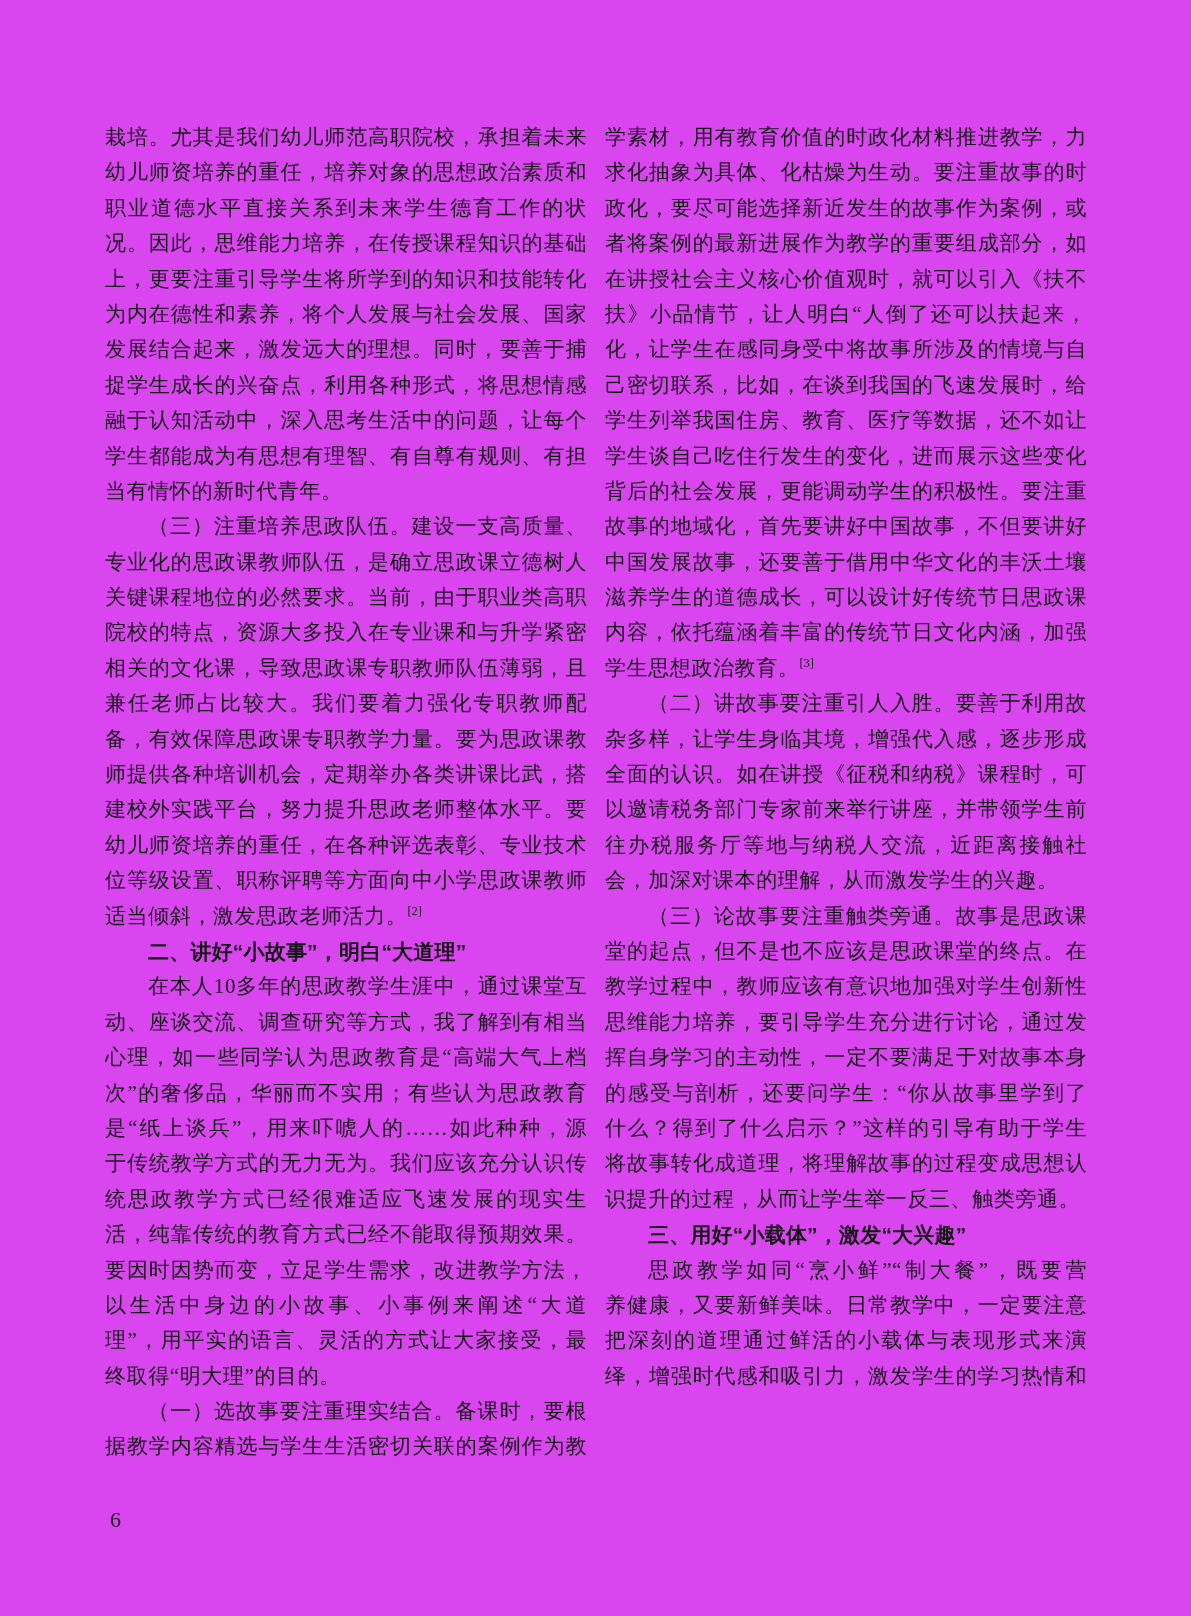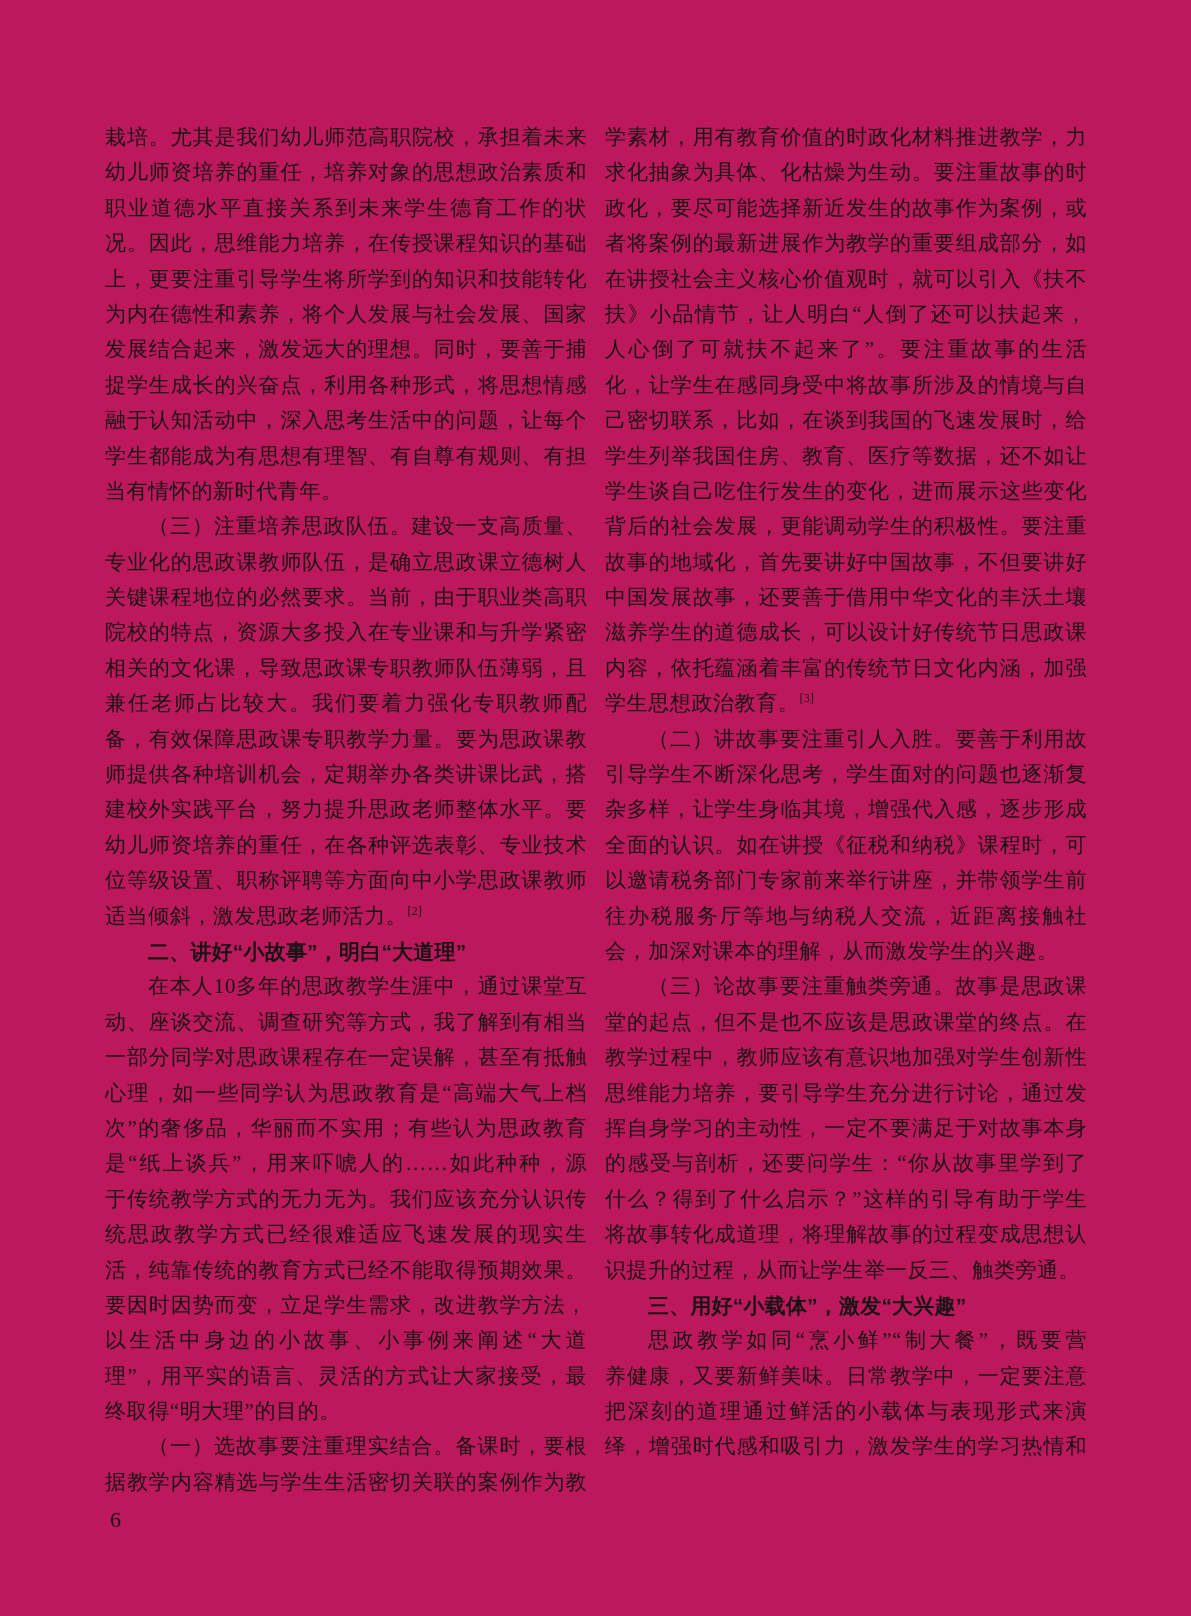--- a/index.html
+++ b/index.html
@@ -5,21 +5,21 @@
   html, body {
     margin: 0;
     padding: 0;
     background: #e8e8e8;
   }
   .page {
     position: relative;
     width: 1191px;
     height: 1616px;
     margin: 0 auto;
-    background: #be185d;
+    background: #d946ef;
     font-family: "Liberation Serif", "DejaVu Serif", serif;
     color: #151515;
     overflow: hidden;
   }
   .content {
     position: absolute;
     left: 105px;
     top: 120px;
     display: flex;
     gap: 18px;
@@ -89,54 +89,51 @@
         <div class="line"><span>兼任老师占比较大。我们要着力强化专职教师配</span></div>
         <div class="line"><span>备，有效保障思政课专职教学力量。要为思政课教</span></div>
         <div class="line"><span>师提供各种培训机会，定期举办各类讲课比武，搭</span></div>
         <div class="line"><span>建校外实践平台，努力提升思政老师整体水平。要</span></div>
         <div class="line"><span>幼儿师资培养的重任，在各种评选表彰、专业技术岗</span></div>
         <div class="line"><span>位等级设置、职称评聘等方面向中小学思政课教师</span></div>
         <div class="line end"><span>适当倾斜，激发思政老师活力。</span><sup>[2]</sup></div>
         <div class="line indent end heading"><span>二、讲好“小故事”，明白“大道理”</span></div>
         <div class="line indent"><span>在本人10多年的思政教学生涯中，通过课堂互</span></div>
         <div class="line"><span>动、座谈交流、调查研究等方式，我了解到有相当</span></div>
-        <div class="line"><span>一部分同学对思政课程存在一定误解，甚至有抵触</span></div>
         <div class="line"><span>心理，如一些同学认为思政教育是“高端大气上档</span></div>
         <div class="line"><span>次”的奢侈品，华丽而不实用；有些认为思政教育</span></div>
         <div class="line"><span>是“纸上谈兵”，用来吓唬人的……如此种种，源</span></div>
         <div class="line"><span>于传统教学方式的无力无为。我们应该充分认识传</span></div>
         <div class="line"><span>统思政教学方式已经很难适应飞速发展的现实生</span></div>
         <div class="line"><span>活，纯靠传统的教育方式已经不能取得预期效果。</span></div>
         <div class="line"><span>要因时因势而变，立足学生需求，改进教学方法，</span></div>
         <div class="line"><span>以生活中身边的小故事、小事例来阐述“大道</span></div>
         <div class="line"><span>理”，用平实的语言、灵活的方式让大家接受，最</span></div>
         <div class="line end"><span>终取得“明大理”的目的。</span></div>
         <div class="line indent"><span>（一）选故事要注重理实结合。备课时，要根</span></div>
         <div class="line"><span>据教学内容精选与学生生活密切关联的案例作为教</span></div>
       </div>
     <div class="col">
         <div class="line"><span>学素材，用有教育价值的时政化材料推进教学，力</span></div>
         <div class="line"><span>求化抽象为具体、化枯燥为生动。要注重故事的时</span></div>
         <div class="line"><span>政化，要尽可能选择新近发生的故事作为案例，或</span></div>
         <div class="line"><span>者将案例的最新进展作为教学的重要组成部分，如</span></div>
         <div class="line"><span>在讲授社会主义核心价值观时，就可以引入《扶不</span></div>
         <div class="line"><span>扶》小品情节，让人明白“人倒了还可以扶起来，</span></div>
-        <div class="line"><span>人心倒了可就扶不起来了”。要注重故事的生活</span></div>
         <div class="line"><span>化，让学生在感同身受中将故事所涉及的情境与自</span></div>
         <div class="line"><span>己密切联系，比如，在谈到我国的飞速发展时，给</span></div>
         <div class="line"><span>学生列举我国住房、教育、医疗等数据，还不如让</span></div>
         <div class="line"><span>学生谈自己吃住行发生的变化，进而展示这些变化</span></div>
         <div class="line"><span>背后的社会发展，更能调动学生的积极性。要注重</span></div>
         <div class="line"><span>故事的地域化，首先要讲好中国故事，不但要讲好</span></div>
         <div class="line"><span>中国发展故事，还要善于借用中华文化的丰沃土壤</span></div>
         <div class="line"><span>滋养学生的道德成长，可以设计好传统节日思政课</span></div>
         <div class="line"><span>内容，依托蕴涵着丰富的传统节日文化内涵，加强</span></div>
         <div class="line end"><span>学生思想政治教育。</span><sup>[3]</sup></div>
         <div class="line indent"><span>（二）讲故事要注重引人入胜。要善于利用故</span></div>
-        <div class="line"><span>引导学生不断深化思考，学生面对的问题也逐渐复</span></div>
         <div class="line"><span>杂多样，让学生身临其境，增强代入感，逐步形成</span></div>
         <div class="line"><span>全面的认识。如在讲授《征税和纳税》课程时，可</span></div>
         <div class="line"><span>以邀请税务部门专家前来举行讲座，并带领学生前</span></div>
         <div class="line"><span>往办税服务厅等地与纳税人交流，近距离接触社</span></div>
         <div class="line end"><span>会，加深对课本的理解，从而激发学生的兴趣。</span></div>
         <div class="line indent"><span>（三）论故事要注重触类旁通。故事是思政课</span></div>
         <div class="line"><span>堂的起点，但不是也不应该是思政课堂的终点。在</span></div>
         <div class="line"><span>教学过程中，教师应该有意识地加强对学生创新性</span></div>
         <div class="line"><span>思维能力培养，要引导学生充分进行讨论，通过发</span></div>
         <div class="line"><span>挥自身学习的主动性，一定不要满足于对故事本身</span></div>

